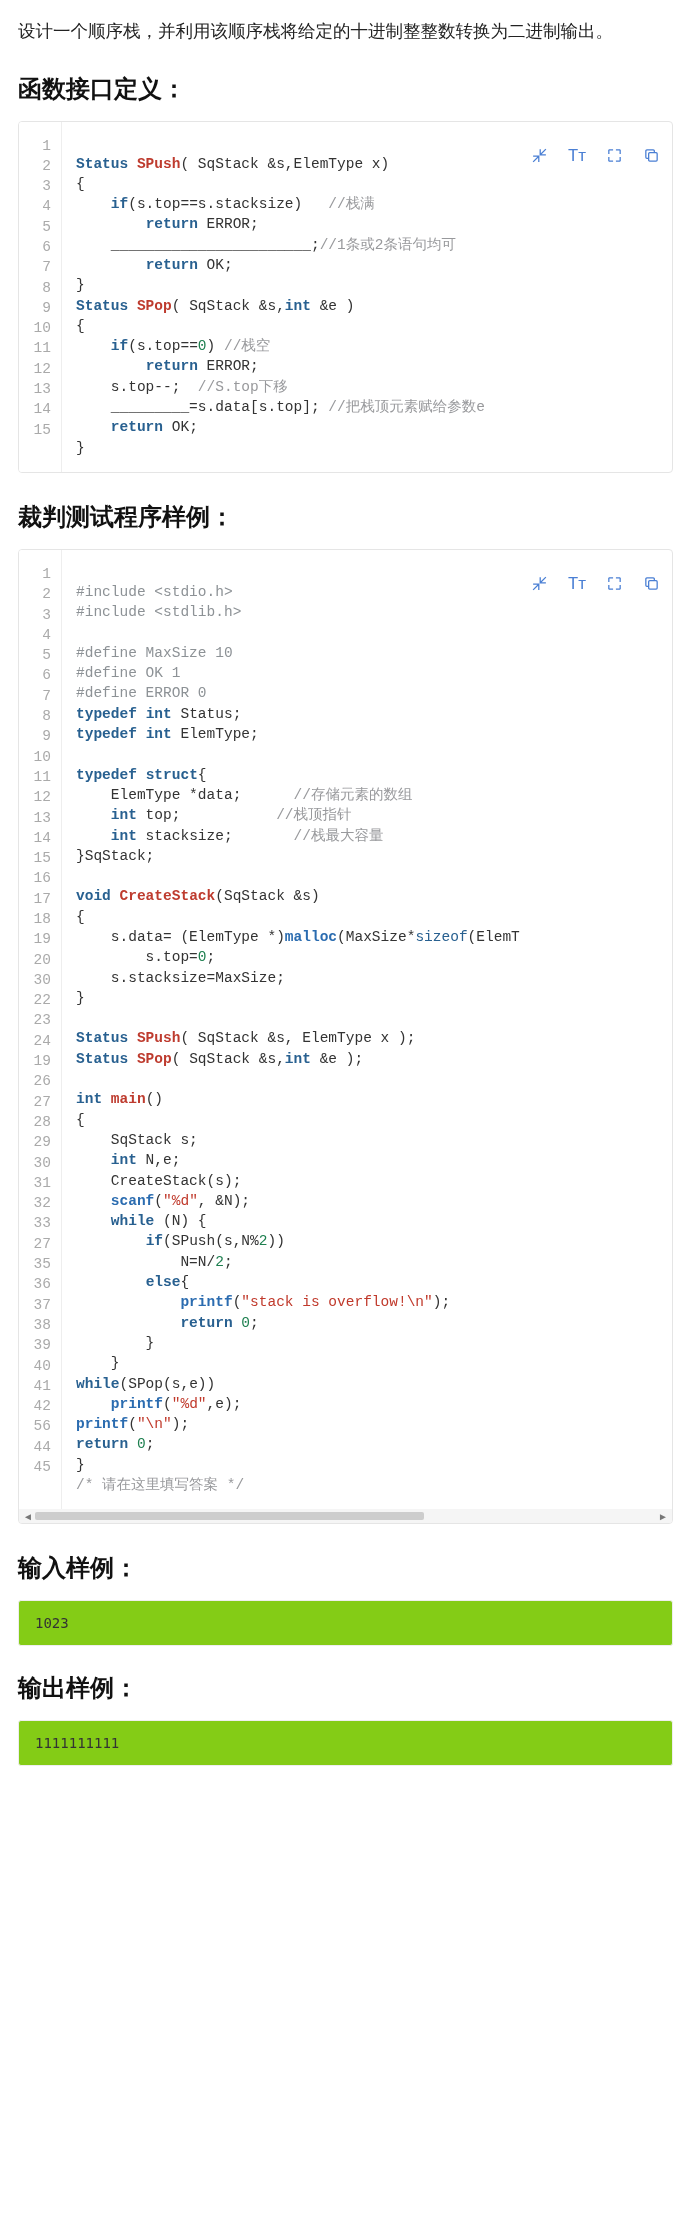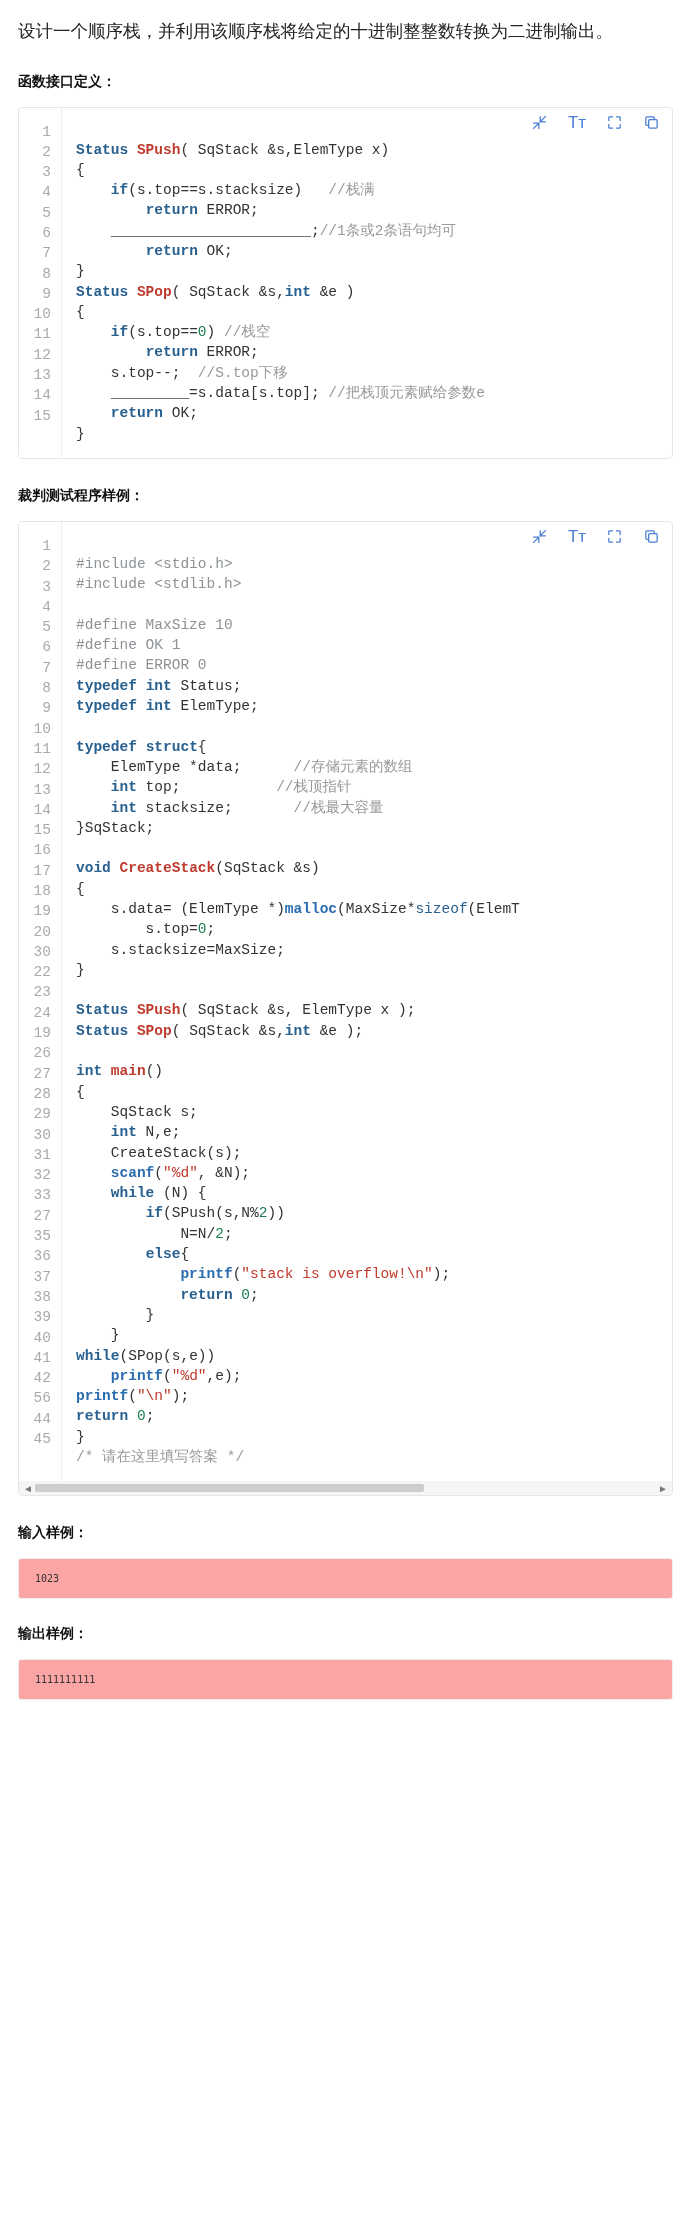--- a/index.html
+++ b/index.html
@@ -1,41 +1,41 @@
 <!DOCTYPE html>
 <html><head>
 <meta charset="utf-8">
 <style>
 *{margin:0;padding:0;box-sizing:border-box}
 body{font-family:-apple-system,BlinkMacSystemFont,"Segoe UI",Roboto,"Helvetica Neue",Arial,"PingFang SC","Microsoft YaHei",sans-serif;color:#333;background:#fff;width:691px;padding:16px 18px}
 .intro{font-size:17.5px;line-height:1.8;margin-bottom:25px;color:#222}
-h2{font-size:14px;font-weight:700;margin-bottom:16px;color:#111}
+h2{font-size:24px;font-weight:700;margin-bottom:16px;color:#111}
 .code-block{border:1px solid #e5e5e5;border-radius:4px;background:#fff;margin-bottom:28px;position:relative;overflow:hidden}
-.toolbar{position:absolute;top:6px;right:12px;display:flex;gap:20px;z-index:2}
+.toolbar{position:absolute;top:25px;right:12px;display:flex;gap:20px;z-index:2}
 .toolbar span{color:#4a7fd4;font-size:17px;line-height:1}
 .toolbar svg{width:17px;height:17px;stroke:#4a7fd4;fill:none;stroke-width:1.8}
 .code-wrap{display:flex;font-family:"SF Mono",Menlo,Consolas,"Courier New",monospace;font-size:14.5px;line-height:1.4;overflow-x:auto}
 .gutter{flex:0 0 auto;padding:14px 10px 14px 14px;text-align:right;color:#aaa;border-right:1px solid #eee;user-select:none;background:#fff}
 .gutter div{min-width:18px}
 .code{flex:1 1 auto;padding:32px 12px 14px 14px;white-space:pre;color:#333}
 .scrollbar{height:14px;background:#f5f5f5;display:flex;align-items:center;padding:0 2px}
 .scrollbar::-webkit-scrollbar-thumb{background:#ccc}
 .scrollbar-thumb{height:8px;width:60%;background:#cdcdcd;border-radius:2px}
 .scrollbar-arrow{color:#777;font-size:10px;padding:0 2px}
 .spacer{flex:1}
 .tok-type{color:#286090;font-weight:700}
 .tok-func{color:#be3b2e;font-weight:700}
 .tok-funcb{color:#2b6cb0;font-weight:700}
 .tok-kw{color:#286090;font-weight:700}
 .tok-num{color:#1d7f4f}
 .tok-str{color:#c0392b}
 .tok-cm{color:#98999c}
 .tok-pre{color:#8d9296}
 .tok-bold{font-weight:400}
-.sample{background:#fca5a5;border:1px solid #eee;border-radius:3px;padding:14px 16px;font-family:"SF Mono",Menlo,Consolas,monospace;font-size:10px;color:#333;margin-bottom:26px}
+.sample{background:#84cc16;border:1px solid #eee;border-radius:3px;padding:14px 16px;font-family:"SF Mono",Menlo,Consolas,monospace;font-size:14px;color:#333;margin-bottom:26px}
 </style>
 </head>
 <body>
 
 <p class="intro">设计一个顺序栈，并利用该顺序栈将给定的十进制整整数转换为二进制输出。</p>
 
 <h2>函数接口定义：</h2>
 
 <div class="code-block">
   <div class="toolbar">

